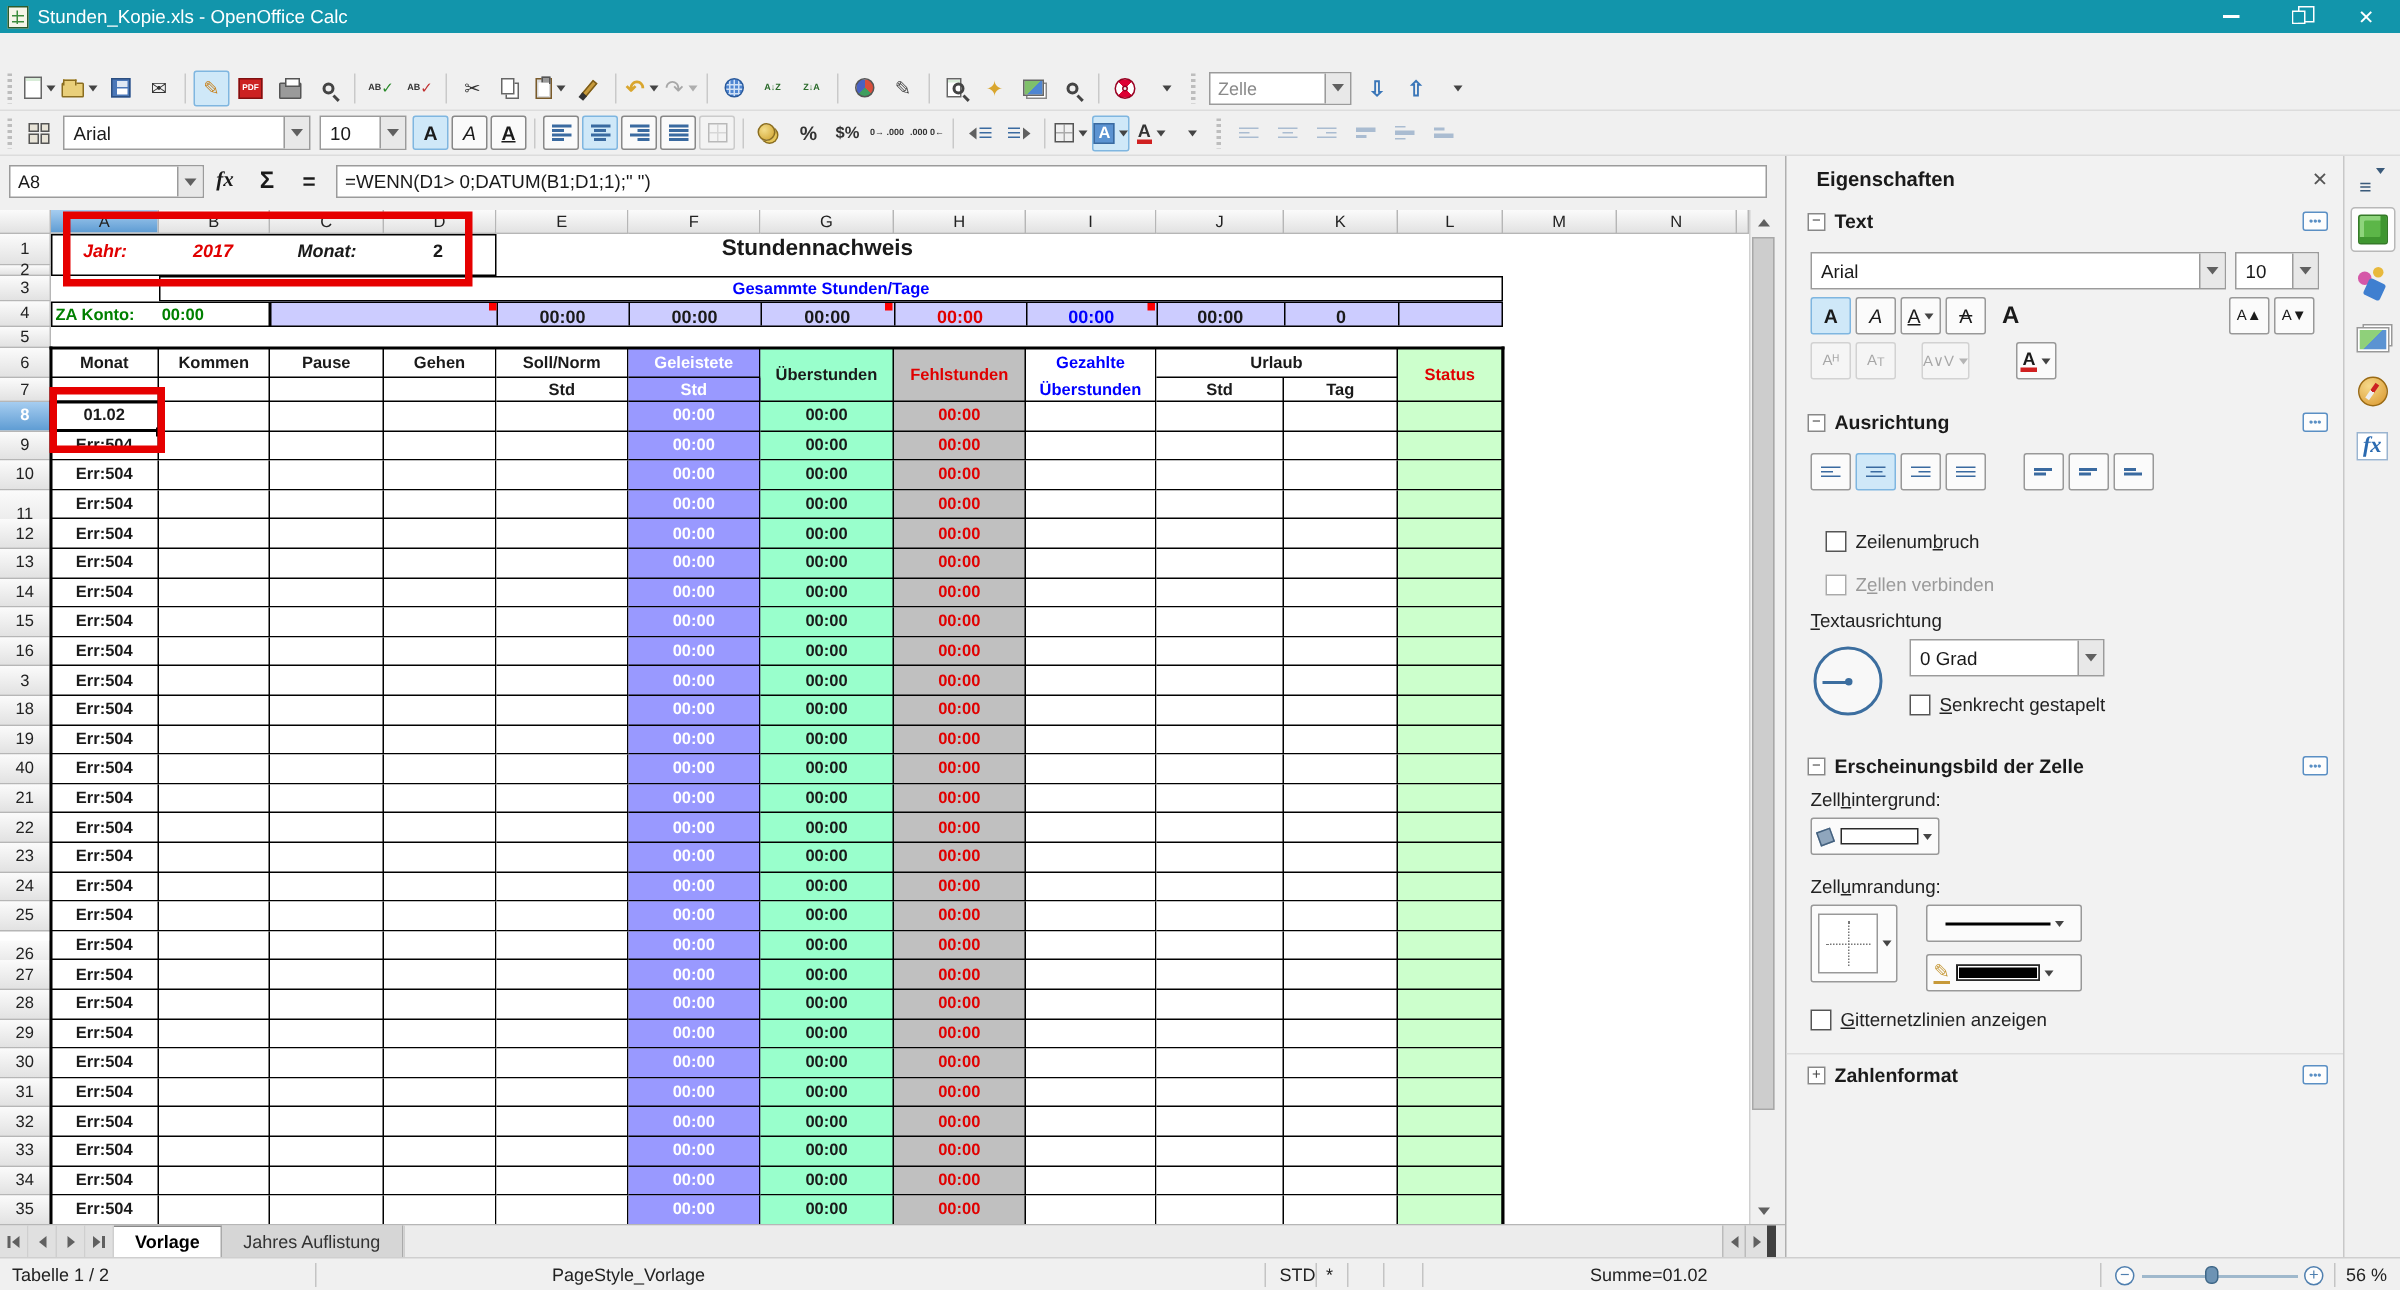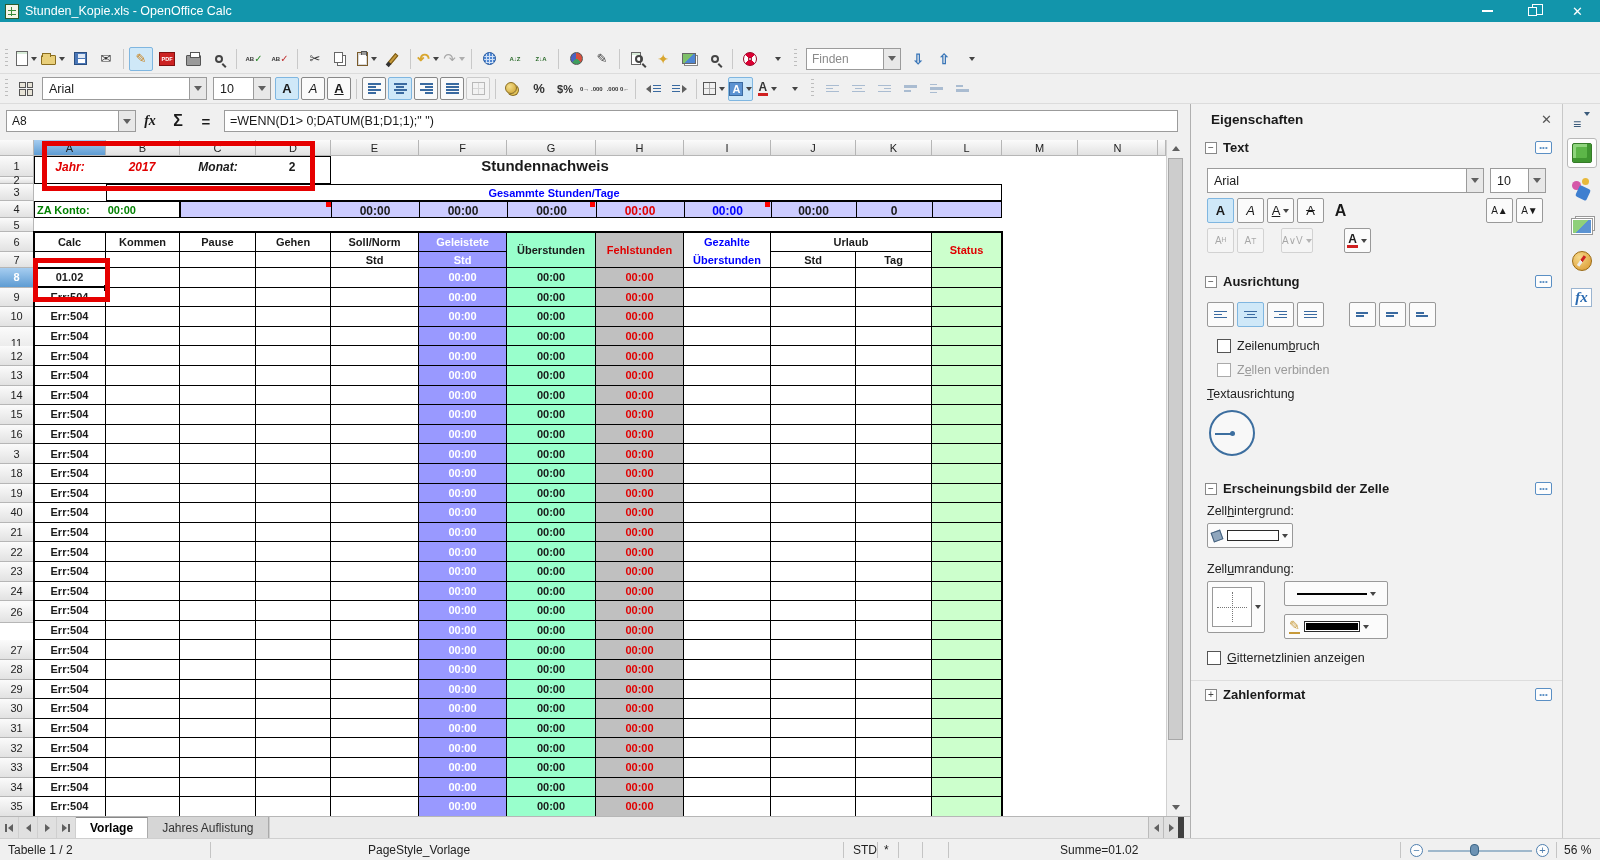--- a/index.html
+++ b/index.html
@@ -296,21 +296,21 @@
       </div>
     <span class="tbsep"></span>
     <div class="tbtn">
         <span class="ic-help"></span>
       </div>
     <div class="tbtn">
         <span class="dd"></span>
       </div>
     <span class="grip"></span>
     <div class="findbox">
-      <span class="ph">Finden</span>
+      <span class="ph">Zelle</span>
       <span class="combo-arrow">
           <span class="tri down"></span>
         </span>
     </div>
     <div class="tbtn">
         <span class="blue-arrow">⇩</span>
       </div>
     <div class="tbtn">
         <span class="blue-arrow">⇧</span>
       </div>
@@ -519,21 +519,21 @@
         <div class="rowhead" style="left: 0px; top: 284.8px; width: 34px; height: 19.6px;">16</div>
         <div class="rowhead" style="left: 0px; top: 304.4px; width: 34px; height: 19.6px;">3</div>
         <div class="rowhead" style="left: 0px; top: 324px; width: 34px; height: 19.6px;">18</div>
         <div class="rowhead" style="left: 0px; top: 343.6px; width: 34px; height: 19.6px;">19</div>
         <div class="rowhead" style="left: 0px; top: 363.2px; width: 34px; height: 19.6px;">40</div>
         <div class="rowhead" style="left: 0px; top: 382.8px; width: 34px; height: 19.6px;">21</div>
         <div class="rowhead" style="left: 0px; top: 402.4px; width: 34px; height: 19.6px;">22</div>
         <div class="rowhead" style="left: 0px; top: 422px; width: 34px; height: 19.6px;">23</div>
         <div class="rowhead" style="left: 0px; top: 441.6px; width: 34px; height: 19.6px;">24</div>
         <div class="rowhead" style="left: 0px; top: 461.2px; width: 34px; height: 19.6px;">25</div>
-        <div class="rowhead" style="left: 0px; top: 463px; width: 34px; height: 19.6px;">26</div>
+        <div class="rowhead" style="left: 0px; top: 487px; width: 34px; height: 19.6px;">26</div>
         <div class="rowhead" style="left: 0px; top: 500.4px; width: 34px; height: 19.6px;">27</div>
         <div class="rowhead" style="left: 0px; top: 520px; width: 34px; height: 19.6px;">28</div>
         <div class="rowhead" style="left: 0px; top: 539.6px; width: 34px; height: 19.6px;">29</div>
         <div class="rowhead" style="left: 0px; top: 559.2px; width: 34px; height: 19.6px;">30</div>
         <div class="rowhead" style="left: 0px; top: 578.8px; width: 34px; height: 19.6px;">31</div>
         <div class="rowhead" style="left: 0px; top: 598.4px; width: 34px; height: 19.6px;">32</div>
         <div class="rowhead" style="left: 0px; top: 618px; width: 34px; height: 19.6px;">33</div>
         <div class="rowhead" style="left: 0px; top: 637.6px; width: 34px; height: 19.6px;">34</div>
         <div class="rowhead" style="left: 0px; top: 657.2px; width: 34px; height: 19.6px;">35</div>
       </div>
@@ -902,21 +902,21 @@
     <div style="position:absolute;left:507px;top:62px;width:1px;height:15px;background:#000"></div>
     <div style="position:absolute;left:596px;top:62px;width:1px;height:15px;background:#000"></div>
     <div style="position:absolute;left:684px;top:62px;width:1px;height:15px;background:#000"></div>
     <div style="position:absolute;left:771px;top:62px;width:1px;height:15px;background:#000"></div>
     <div style="position:absolute;left:856px;top:62px;width:1px;height:15px;background:#000"></div>
     <div style="position:absolute;left:932px;top:62px;width:1px;height:15px;background:#000"></div>
     <div class="comment-dot" style="left:326px;top:62px"></div>
     <div class="comment-dot" style="left:590px;top:62px"></div>
     <div class="comment-dot" style="left:765px;top:62px"></div>
 
-    <div class="cell" style="left:34px;top:92px;width:72px;height:20px">Calc</div>
+    <div class="cell" style="left:34px;top:92px;width:72px;height:20px">Monat</div>
     <div class="cell" style="left:106px;top:92px;width:74px;height:20px">Kommen</div>
     <div class="cell" style="left:180px;top:92px;width:76px;height:20px">Pause</div>
     <div class="cell" style="left:256px;top:92px;width:75px;height:20px">Gehen</div>
     <div class="cell" style="left:331px;top:92px;width:88px;height:20px">Soll/Norm</div>
     <div class="cell bg-purple white" style="left:419px;top:92px;width:88px;height:20px">Geleistete</div>
     <div class="cell bg-mint" style="left:507px;top:92px;width:89px;height:36px">Überstunden</div>
     <div class="cell bg-gray red" style="left:596px;top:92px;width:88px;height:36px">Fehlstunden</div>
     <div class="cell blue" style="left:684px;top:92px;width:87px;height:20px;border-bottom:none">Gezahlte</div>
     <div class="cell" style="left:771px;top:92px;width:161px;height:20px">Urlaub</div>
     <div class="cell bg-lgreen red" style="left:932px;top:92px;width:70px;height:36px">Status</div>
@@ -1096,33 +1096,45 @@
           </div>
         <div class="sb-btn">
             <span class="alinestack">
               <i style="width:8px"></i>
               <i style="width:12px"></i>
             </span>
           </div>
       </div>
       <div class="sb-row" style="margin-top:12px">
         <div style="flex:1;padding-left:10px">
-          <div class="sb-row" style="margin:0 0">
+          <div class="sb-row" style="margin:15px 0">
             <span class="checkbox"></span>
             <span class="sb-label">Zeilenum<u>b</u>ruch</span>
           </div>
           <div class="sb-row" style="margin:10px 0 0 0">
             <span class="checkbox dis"></span>
             <span class="sb-label dis">Z<u>e</u>llen verbinden</span>
           </div>
         </div>
       </div>
       <div class="sb-label" style="margin-top:10px"><u>T</u>extausrichtung</div>
       <div class="sb-row">
         <div class="dial"></div>
+        <div>
+          <div class="sb-combo" style="width:130px">
+            <span class="val" style="flex:1;padding-left:6px">0 Grad</span>
+            <span class="combo-arrow" style="height:23px">
+                <span class="tri down"></span>
+              </span>
+          </div>
+          <div class="sb-row" style="margin-top:12px">
+            <span class="checkbox"></span>
+            <span class="sb-label"><u>S</u>enkrecht gestapelt</span>
+          </div>
+        </div>
       </div>
     </div>
 
     <div class="sec-head">
       <span class="sec-toggle">−</span>
       <span class="sec-title">Erscheinungsbild der Zelle</span>
       <span class="launcher">•••</span>
     </div>
     <div class="sec-body">
       <div class="sb-label">Zell<u>h</u>intergrund:</div>

